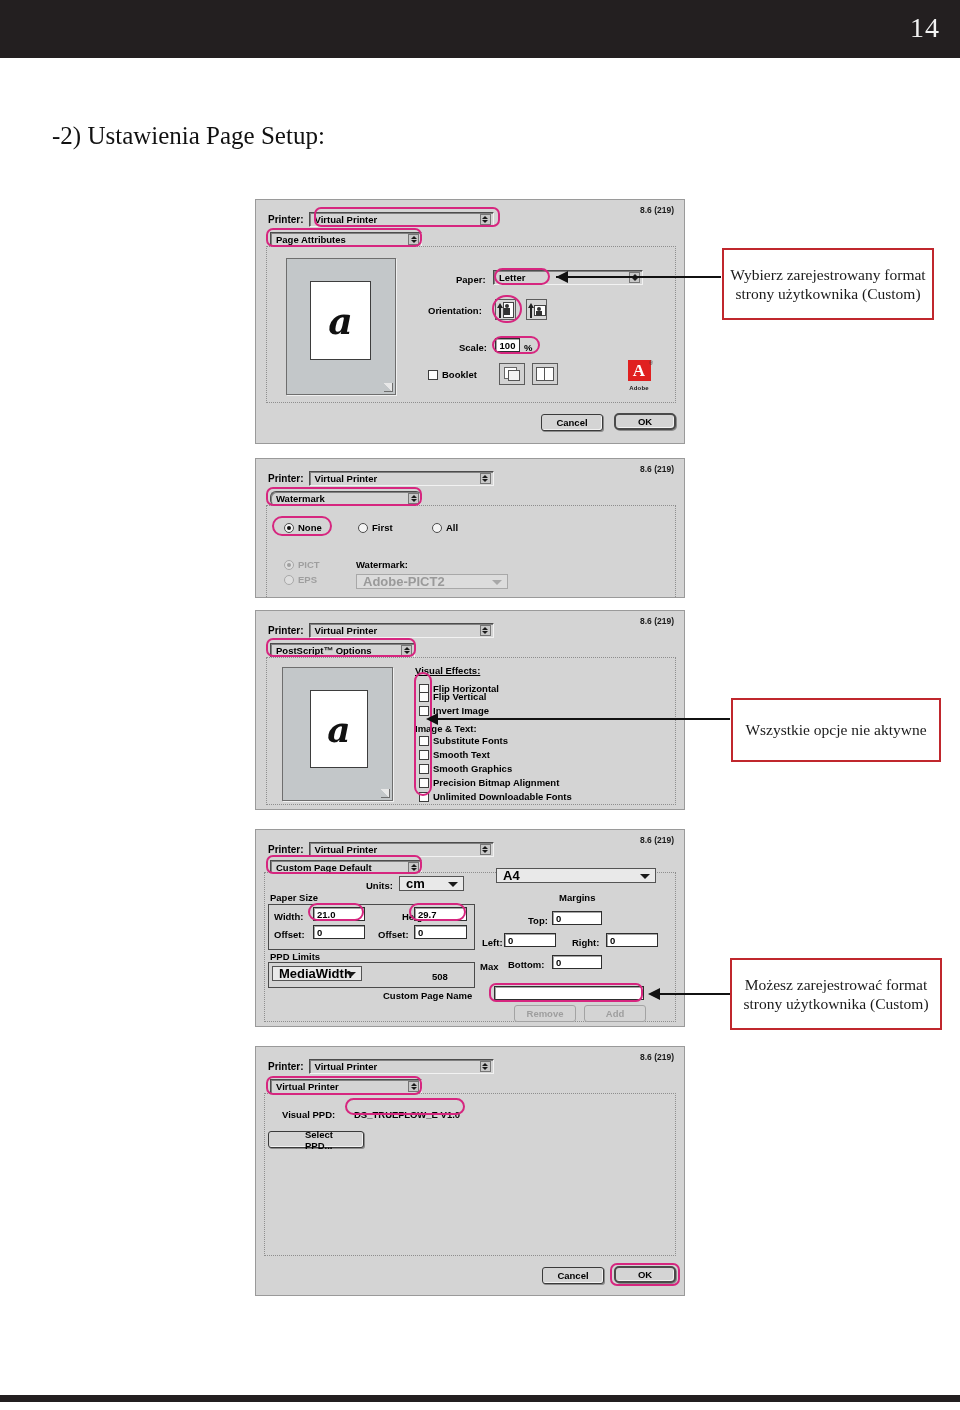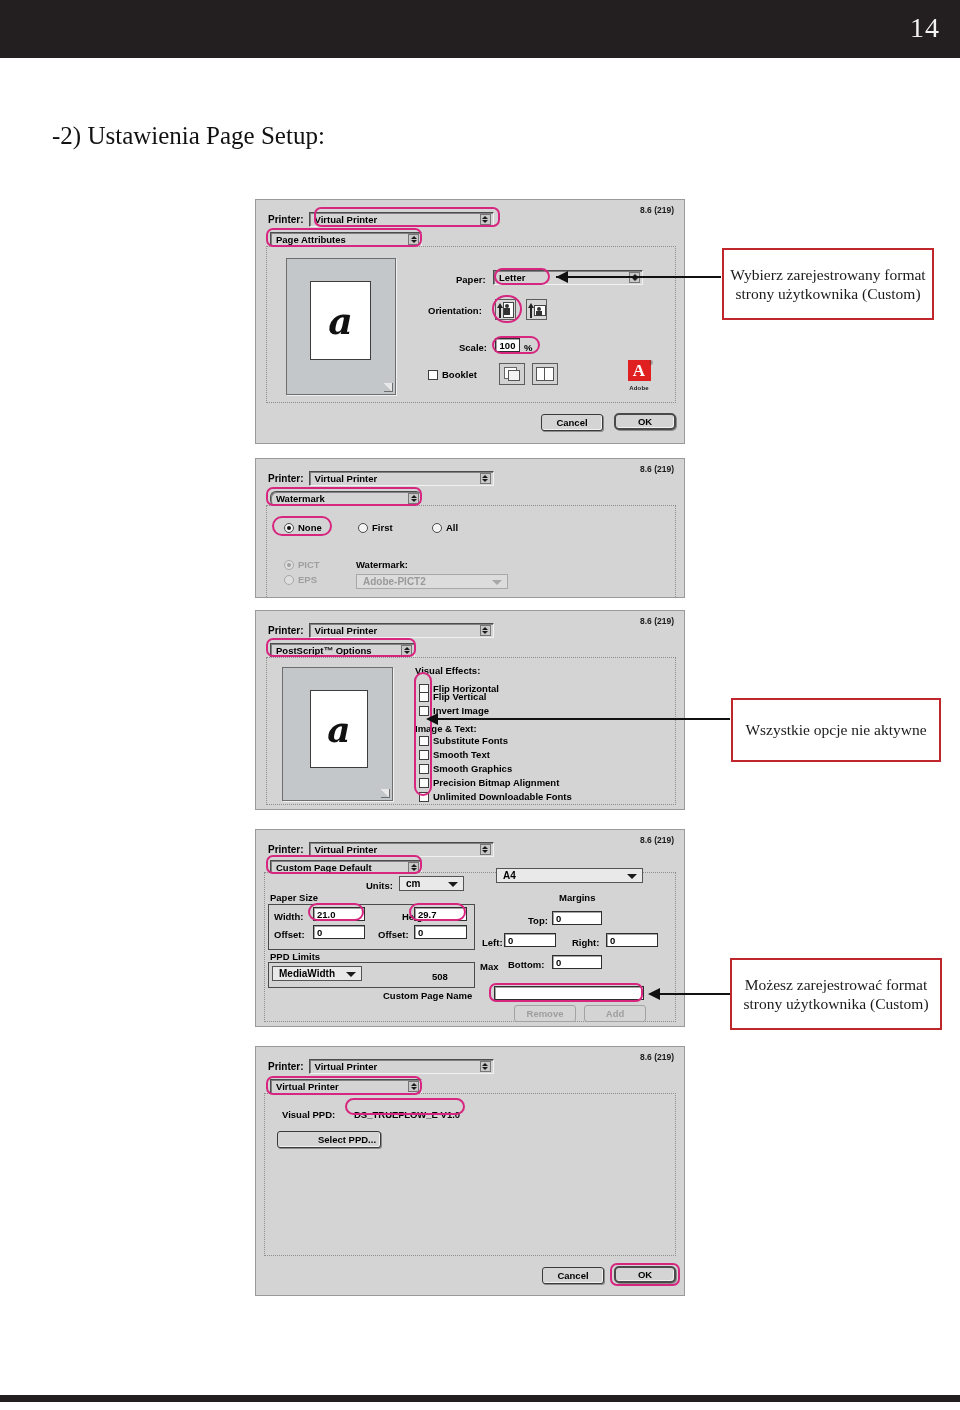--- a/index.html
+++ b/index.html
@@ -75,21 +75,21 @@
     border-left: 3px solid transparent; border-right: 3px solid transparent;
   }
   .popup .arrows i.up { border-bottom: 3px solid #1a1a1a; }
   .popup .arrows i.dn { border-top: 3px solid #1a1a1a; }
 
   
   .popup2 {
     position: relative; height: 15px;
     background: #e9e9e9; border: 1px solid #545454;
     display: inline-flex; align-items: center;
-    padding: 0 22px 0 6px; font-weight: bold; font-size: 10px;
+    padding: 0 22px 0 6px; font-weight: bold; font-size: 13px;
     white-space: nowrap;
   }
   .popup2 .tri {
     position: absolute; right: 5px; top: 50%; margin-top: -2px;
     width: 0; height: 0;
     border-left: 5px solid transparent; border-right: 5px solid transparent;
     border-top: 5px solid #1a1a1a;
   }
   .popup2.dim { color: #9a9a9a; background: #dcdcdc; border-color: #a8a8a8; }
   .popup2.dim .tri { border-top-color: #a8a8a8; }
@@ -435,21 +435,21 @@
 
   <div class="group" style="left:10px; top:46px; width:410px; height:148px;"></div>
 
   <div class="preview" style="left:26px; top:56px; width:111px; height:134px;">
     <div class="sheet" style="left:27px; top:22px; width:58px; height:78px;">
       <span style="font-size:36px;">a</span>
     </div>
     <div class="dogear"></div>
   </div>
 
-  <span class="static-text" style="left:159px;top:54px;">Visual Effects:</span>
+  <span class="static-text" style="left:159px;top:54px;text-decoration:underline;">Visual Effects:</span>
   <span class="check" style="position:absolute;left:163px;top:72px;">
     <span class="box"></span>
     <span>Flip Horizontal</span>
   </span>
   <span class="check" style="position:absolute;left:163px;top:80px;">
     <span class="box"></span>
     <span>Flip Vertical</span>
   </span>
   <span class="check" style="position:absolute;left:163px;top:94px;">
     <span class="box"></span>
@@ -504,21 +504,21 @@
   <span class="popup" style="position:absolute;left:14px;top:30px;width:152px;">
     <span>Custom Page Default</span>
     <span class="arrows">
         <i class="up"></i>
         <i class="dn"></i>
       </span>
   </span>
 
   <div class="group" style="left:8px; top:42px; width:412px; height:150px;"></div>
 
-  <span class="popup2" style="position:absolute;left:240px;top:38px;width:147px;">
+  <span class="popup2" style="position:absolute;left:240px;top:38px;width:160px;">
     <span>A4</span>
     <span class="tri"></span>
   </span>
 
   <span class="static-text" style="left:110px;top:50px;">Units:</span>
   <span class="popup2" style="position:absolute;left:143px;top:46px;width:65px;">
     <span>cm</span>
     <span class="tri"></span>
   </span>
 
@@ -611,21 +611,21 @@
         <i class="up"></i>
         <i class="dn"></i>
       </span>
   </span>
 
   <div class="group" style="left:8px; top:46px; width:412px; height:163px;"></div>
 
   <span class="static-text" style="left:26px;top:62px;">Visual PPD:</span>
   <span class="static-text" style="left:98px;top:62px;">DS_TRUEFLOW_E V1.0</span>
 
-  <span class="btn" style="position:absolute;left:21px;top:84px;width:104px;padding-left:36px;">Select PPD...</span>
+  <span class="btn" style="position:absolute;left:12px;top:84px;width:96px;padding-left:36px;">Select PPD...</span>
 
   <span class="btn" style="position:absolute;left:286px;top:220px;width:62px;">Cancel</span>
   <span class="btn default" style="position:absolute;left:358px;top:219px;width:62px;">OK</span>
 </div>
 
 <div class="hl rect" style="left:266px;top:1076px;width:156px;height:19px;"></div>
 <div class="hl" style="left:345px;top:1098px;width:120px;height:17px;"></div>
 <div class="hl rect" style="left:610px;top:1263px;width:70px;height:23px;"></div>
 
 </body></html>

